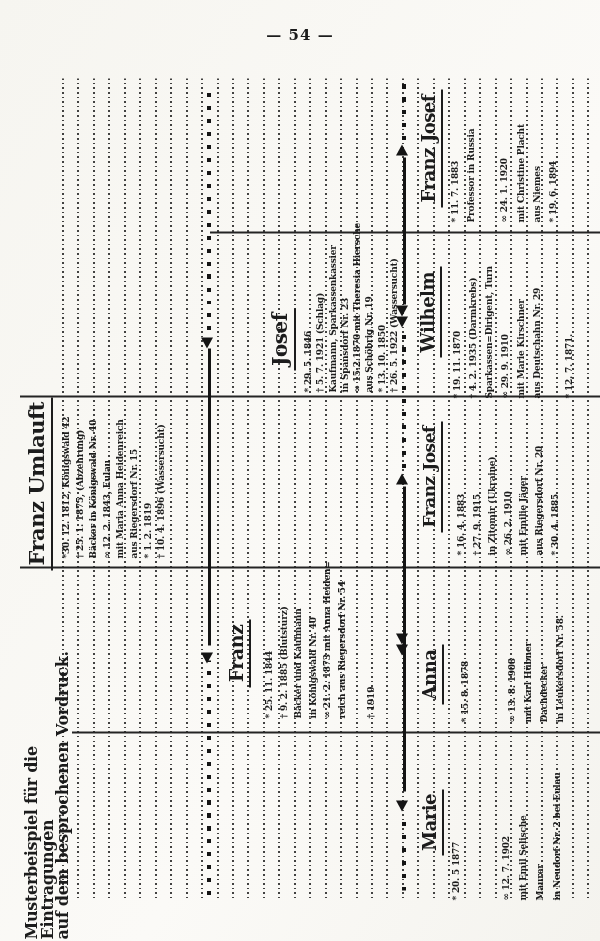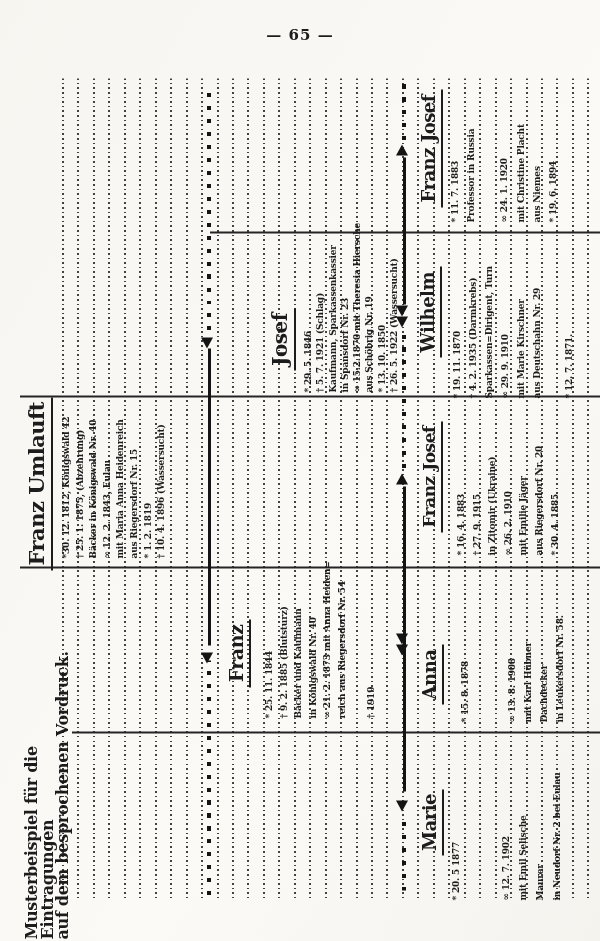--- a/index.html
+++ b/index.html
@@ -26,21 +26,21 @@
   .dots{position:absolute;height:4px;
        background:repeating-linear-gradient(to right,#141414 0 4px,transparent 4px 13px);}
   .solidline{position:absolute;height:3px;background:#141414;}
   .arr{position:absolute;width:0;height:0;border-top:6px solid transparent;border-bottom:6px solid transparent;}
   .arr-l{border-right:11px solid #141414;}
   .arr-r{border-left:11px solid #141414;}
 </style>
 </head>
 <body>
 
-<div class="page-number">— 65 —</div>
+<div class="page-number">— 54 —</div>
 
 <div class="form-area">
   <div class="form-canvas">
 
     <div class="form-title">
       <div>Musterbeispiel für die Eintragungen</div>
       <div>auf dem besprochenen Vordruck.</div>
     </div>
 
     <div class="rules">

